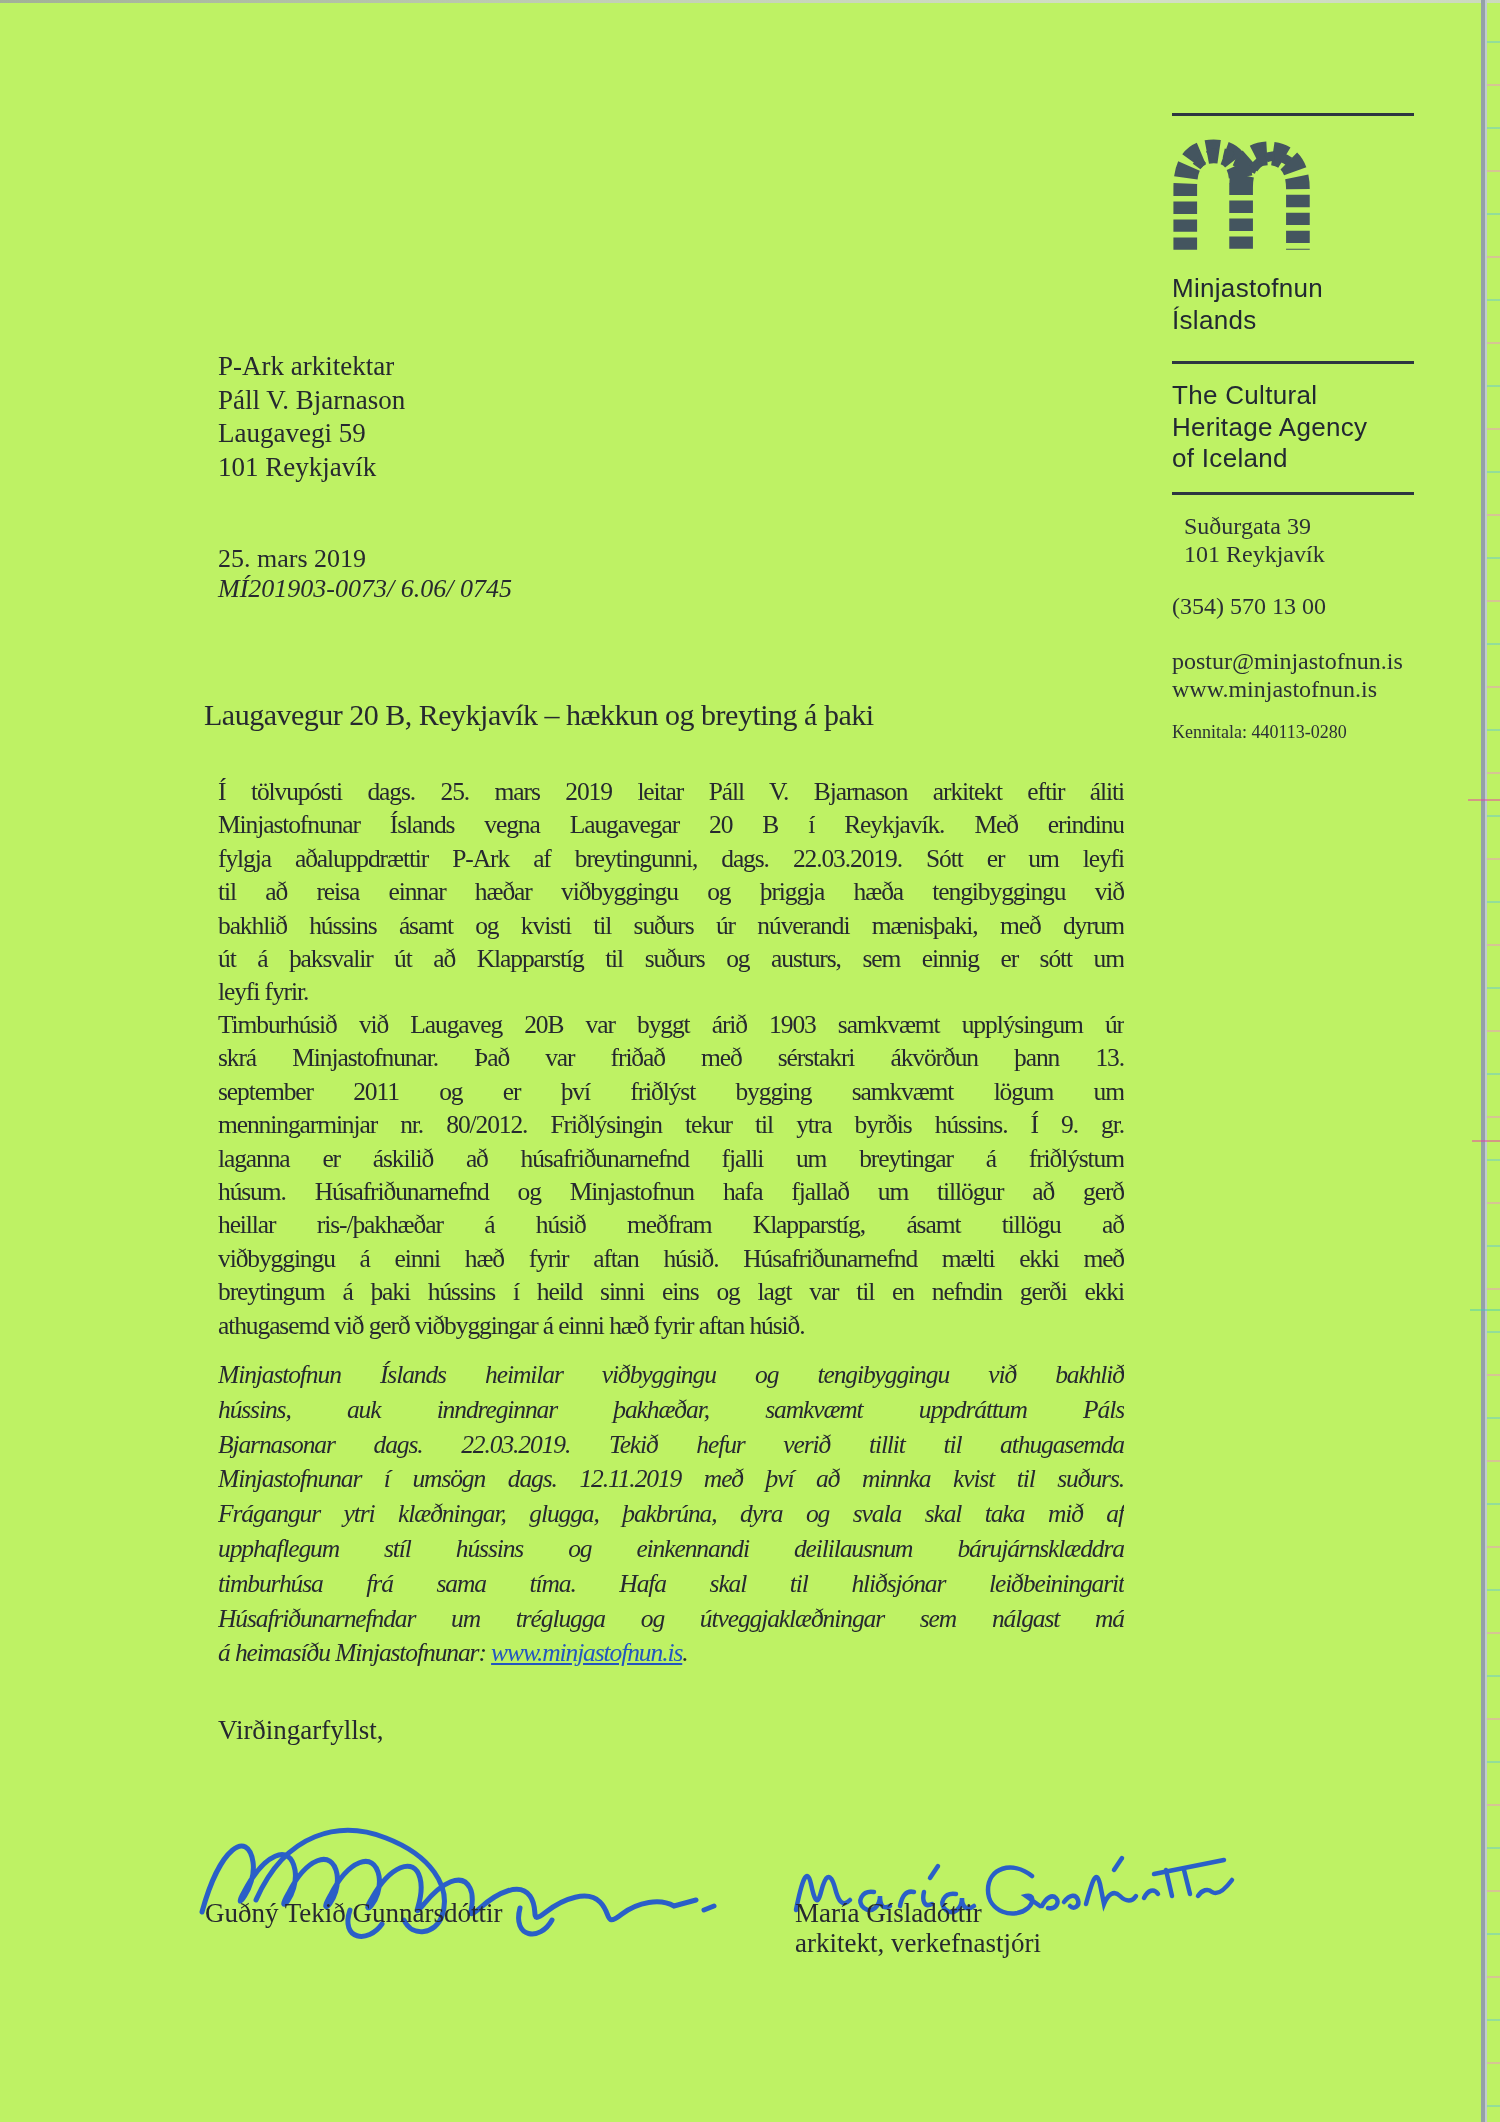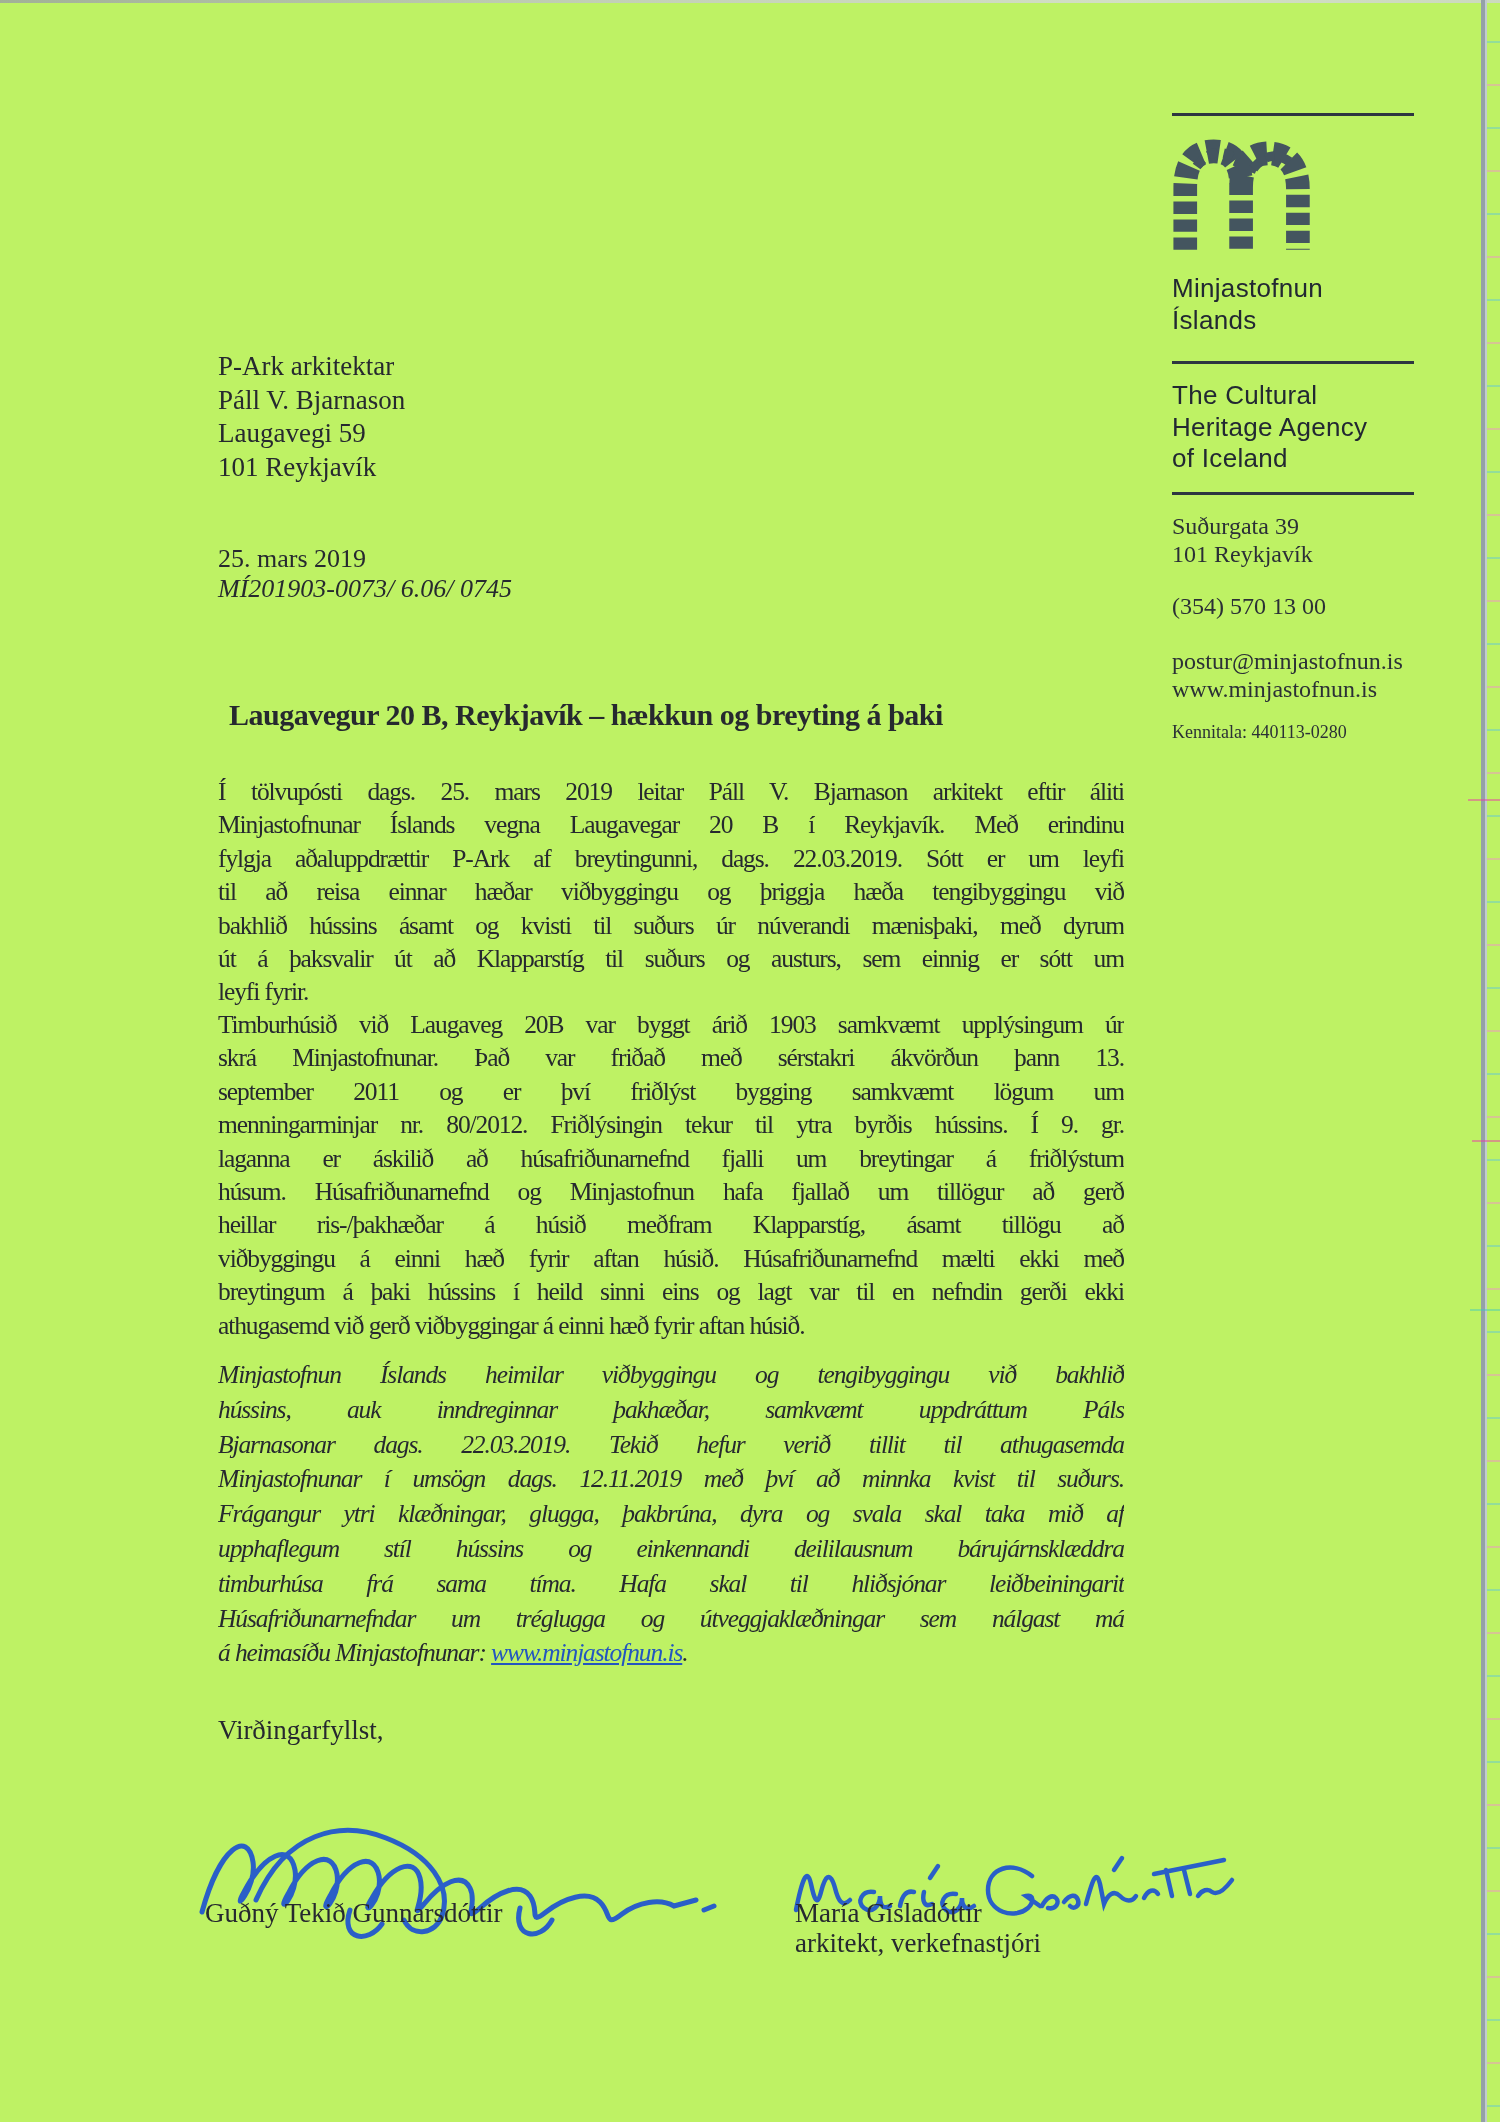--- a/index.html
+++ b/index.html
@@ -26,21 +26,21 @@
     font-size:26px;line-height:31.5px;letter-spacing:.3px;color:#222832;}
   .side-serif{left:1172px;width:300px;font-size:24px;line-height:28px;color:#2b3036;}
   .side-small{font-size:18px;}
 
   
   .recipient{left:218px;top:350px;width:500px;font-size:27px;line-height:33.5px;}
   .dateblock{left:218px;top:544px;width:906px;text-align:left;font-size:26px;line-height:30px;}
   .ref-line{font-style:italic;}
 
   
-  .subject{left:229px;top:698px;width:906px;font-size:30px;font-weight:bold;letter-spacing:-.5px;}
+  .subject{left:204px;top:698px;width:906px;font-size:30px;font-weight:normal;letter-spacing:-.5px;}
   .para{left:218px;width:906px;font-size:25.5px;letter-spacing:-1.1px;}
   .p1{top:775px;line-height:33.4px;}
   .p2{top:1008px;line-height:33.4px;}
   .p3{top:1358px;line-height:34.8px;font-style:italic;}
   .line{text-align:justify;text-align-last:justify;overflow:hidden;max-height:35px;}
   .line.flush{text-align-last:left;}
   .plain .line{text-align:left;text-align-last:left;}
   .doc-link{color:#2356c0;text-decoration:underline;cursor:pointer;}
 
   .closing{left:218px;top:1714px;width:600px;font-size:27px;line-height:33px;}
@@ -77,21 +77,21 @@
   <div class="abs sep" style="top:361px;"></div>
 
   <div class="abs org-name plain" style="top:380px;">
       <div class="line">The Cultural</div>
       <div class="line">Heritage Agency</div>
       <div class="line">of Iceland</div>
     </div>
 
   <div class="abs sep" style="top:492px;"></div>
 
-  <div class="abs side-serif plain" style="top:512px;">
+  <div class="abs side-serif plain" style="top:512px;margin-left:12px;">
       <div class="line">Suðurgata 39</div>
       <div class="line">101 Reykjavík</div>
     </div>
 
   <div class="abs side-serif" style="top:592px;">(354) 570 13 00</div>
 
   <div class="abs side-serif" style="top:647px;">postur@minjastofnun.is</div>
   <div class="abs side-serif" style="top:675px;">www.minjastofnun.is</div>
 
   <div class="abs side-serif side-small" style="top:718px;">Kennitala: 440113-0280</div>

